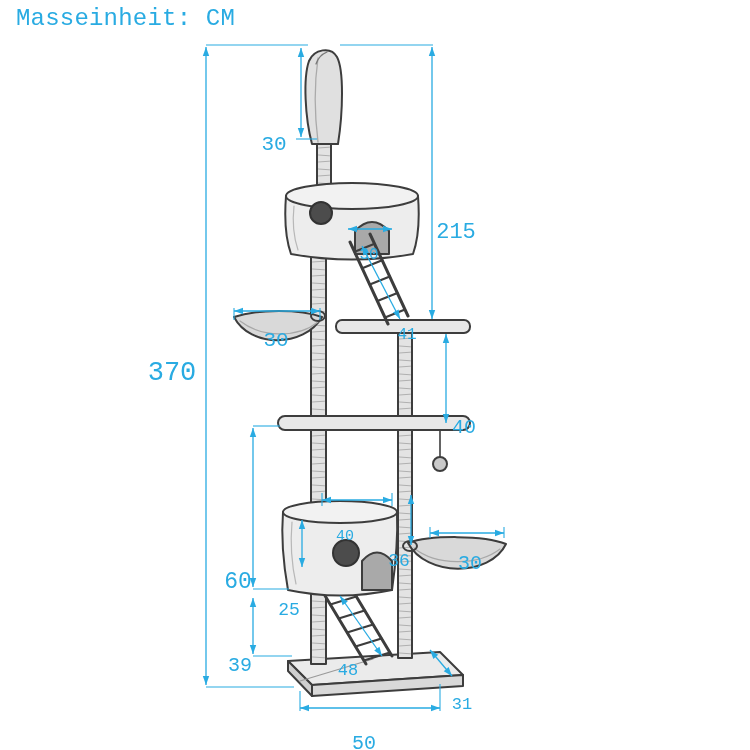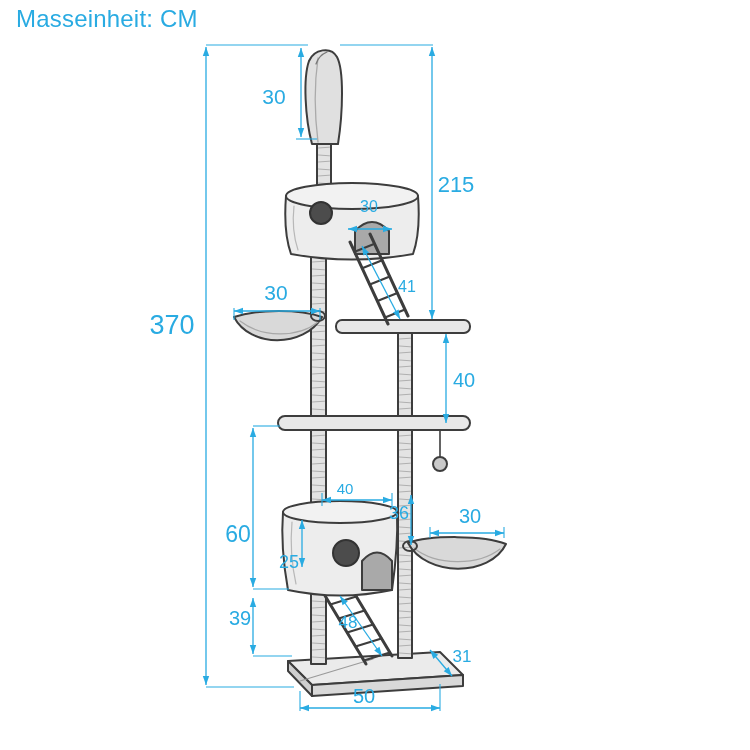--- a/index.html
+++ b/index.html
@@ -1,34 +1,35 @@
 <!DOCTYPE html>
 <html style="--accent: #29abe2;"><head>
 <meta charset="utf-8">
 <style>
   * { margin:0; padding:0; box-sizing:border-box; }
   html, body {
     width:750px; height:750px; background:#ffffff;
     font-family:"Liberation Sans", sans-serif;
     overflow:hidden;
   }
-  .stage { position:relative; width:750px; height:750px; background:#fff; }
+  .stage { position:relative; width:750px; height:750px; background:#fff;font-family:Liberation Mono, monospace; }
   .title {
     position:absolute; left:16px; top:5px;
     font-size:24px; color:var(--accent, #29abe2); letter-spacing:0.2px;
   }
   .footer-note {
     position:absolute; left:13px; top:720px;
     font-size:17px; color:var(--accent, #29abe2); white-space:nowrap;
   }
   svg.scene { position:absolute; left:0; top:0; }
   .dim-label {
     position:absolute; transform:translate(-50%,-50%);
     color:var(--accent, #29abe2); font-size:19px; white-space:nowrap;
     line-height:1;
+    margin-top:48px;
   }
   .s14{font-size:18px}.s15{font-size:15px}.s16{font-size:16px}.s17{font-size:17px}
   .s20{font-size:20px}.s21{font-size:21px}.s22{font-size:22px}.s23{font-size:23px}.s27{font-size:27px}
 </style>
 </head>
 <body>
 
 <div class="stage">
 
   <div class="title">Masseinheit: CM</div>

